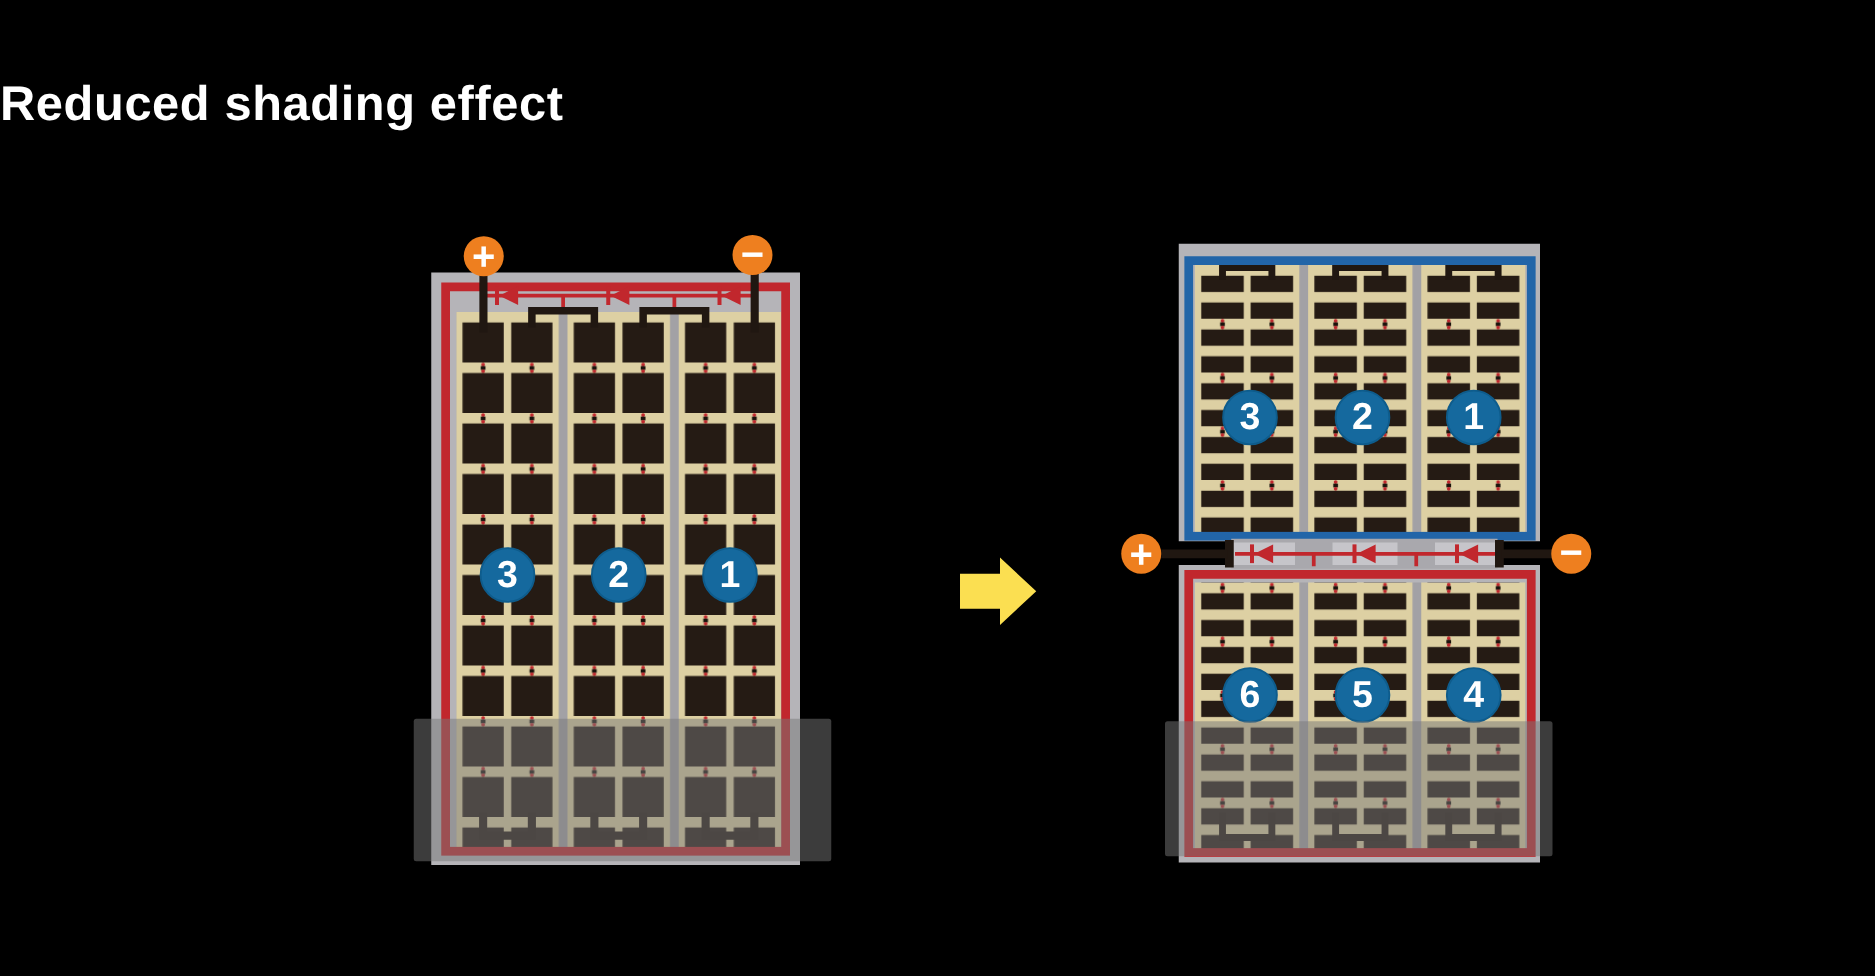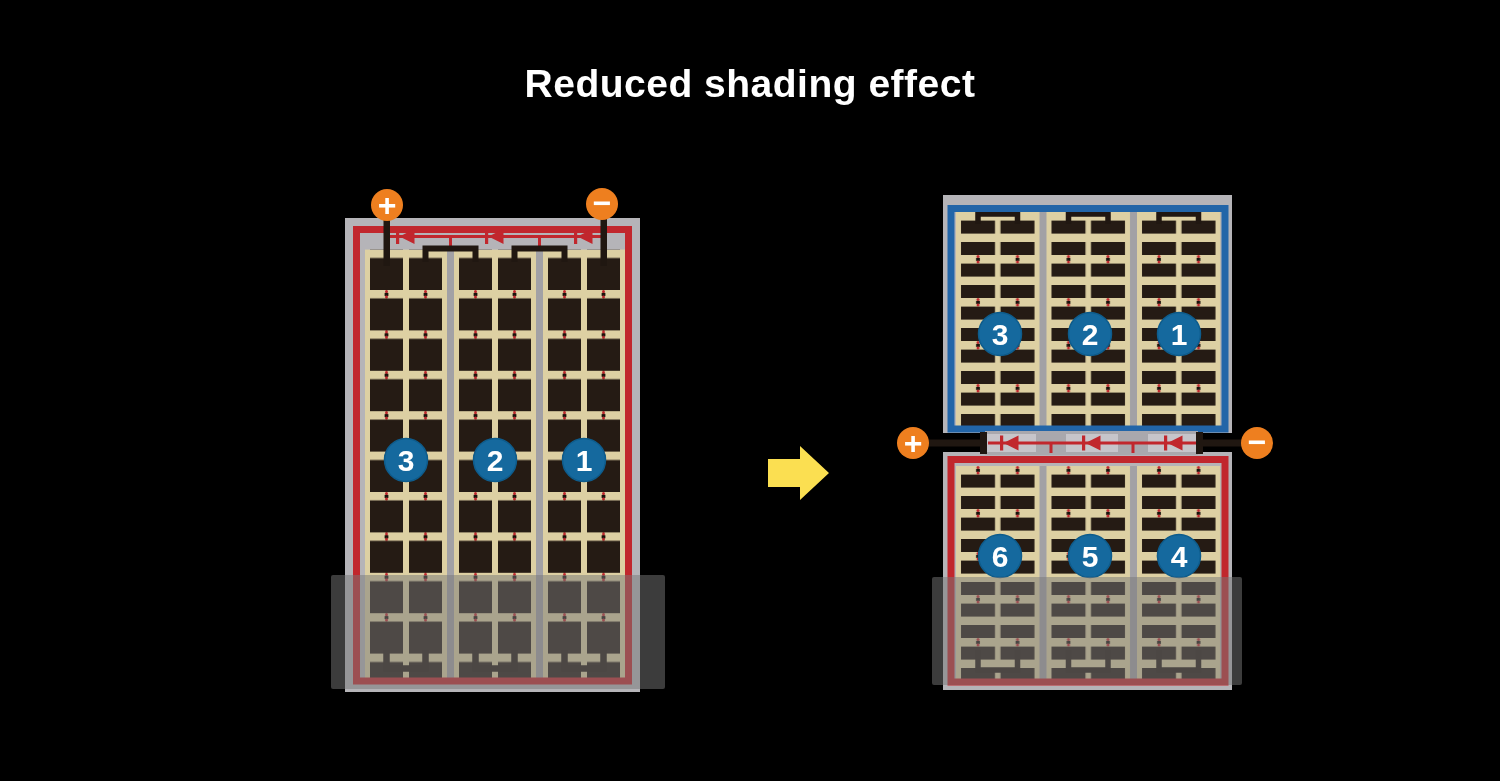--- a/index.html
+++ b/index.html
@@ -17,21 +17,21 @@
     --shade:rgba(120,120,120,0.5);
   }
   html,body{margin:0;padding:0}
   body{
     width:1500px;height:781px;position:relative;overflow:hidden;
     background:var(--background);
     font-family:"Liberation Sans",sans-serif;
   }
   .title{
     position:absolute;top:62px;left:0;width:100%;
-    text-align:center;font-size:39px;font-weight:700;color:#ffffff;
+    font-size:39px;font-weight:700;color:#ffffff;
     letter-spacing:.5px;
   }
   svg.canvas{position:absolute;left:0;top:0}
   .frame{fill:var(--frame-gray)}
   .sep{fill:var(--separator-gray)}
   .tanbg{fill:var(--tan)}
   .cell{fill:var(--cell-dark)}
   .bred{fill:none;stroke:var(--border-red);stroke-width:7}
   .bblue{fill:none;stroke:var(--border-blue);stroke-width:7}
   .dline{stroke:var(--border-red);stroke-width:3;fill:none}

